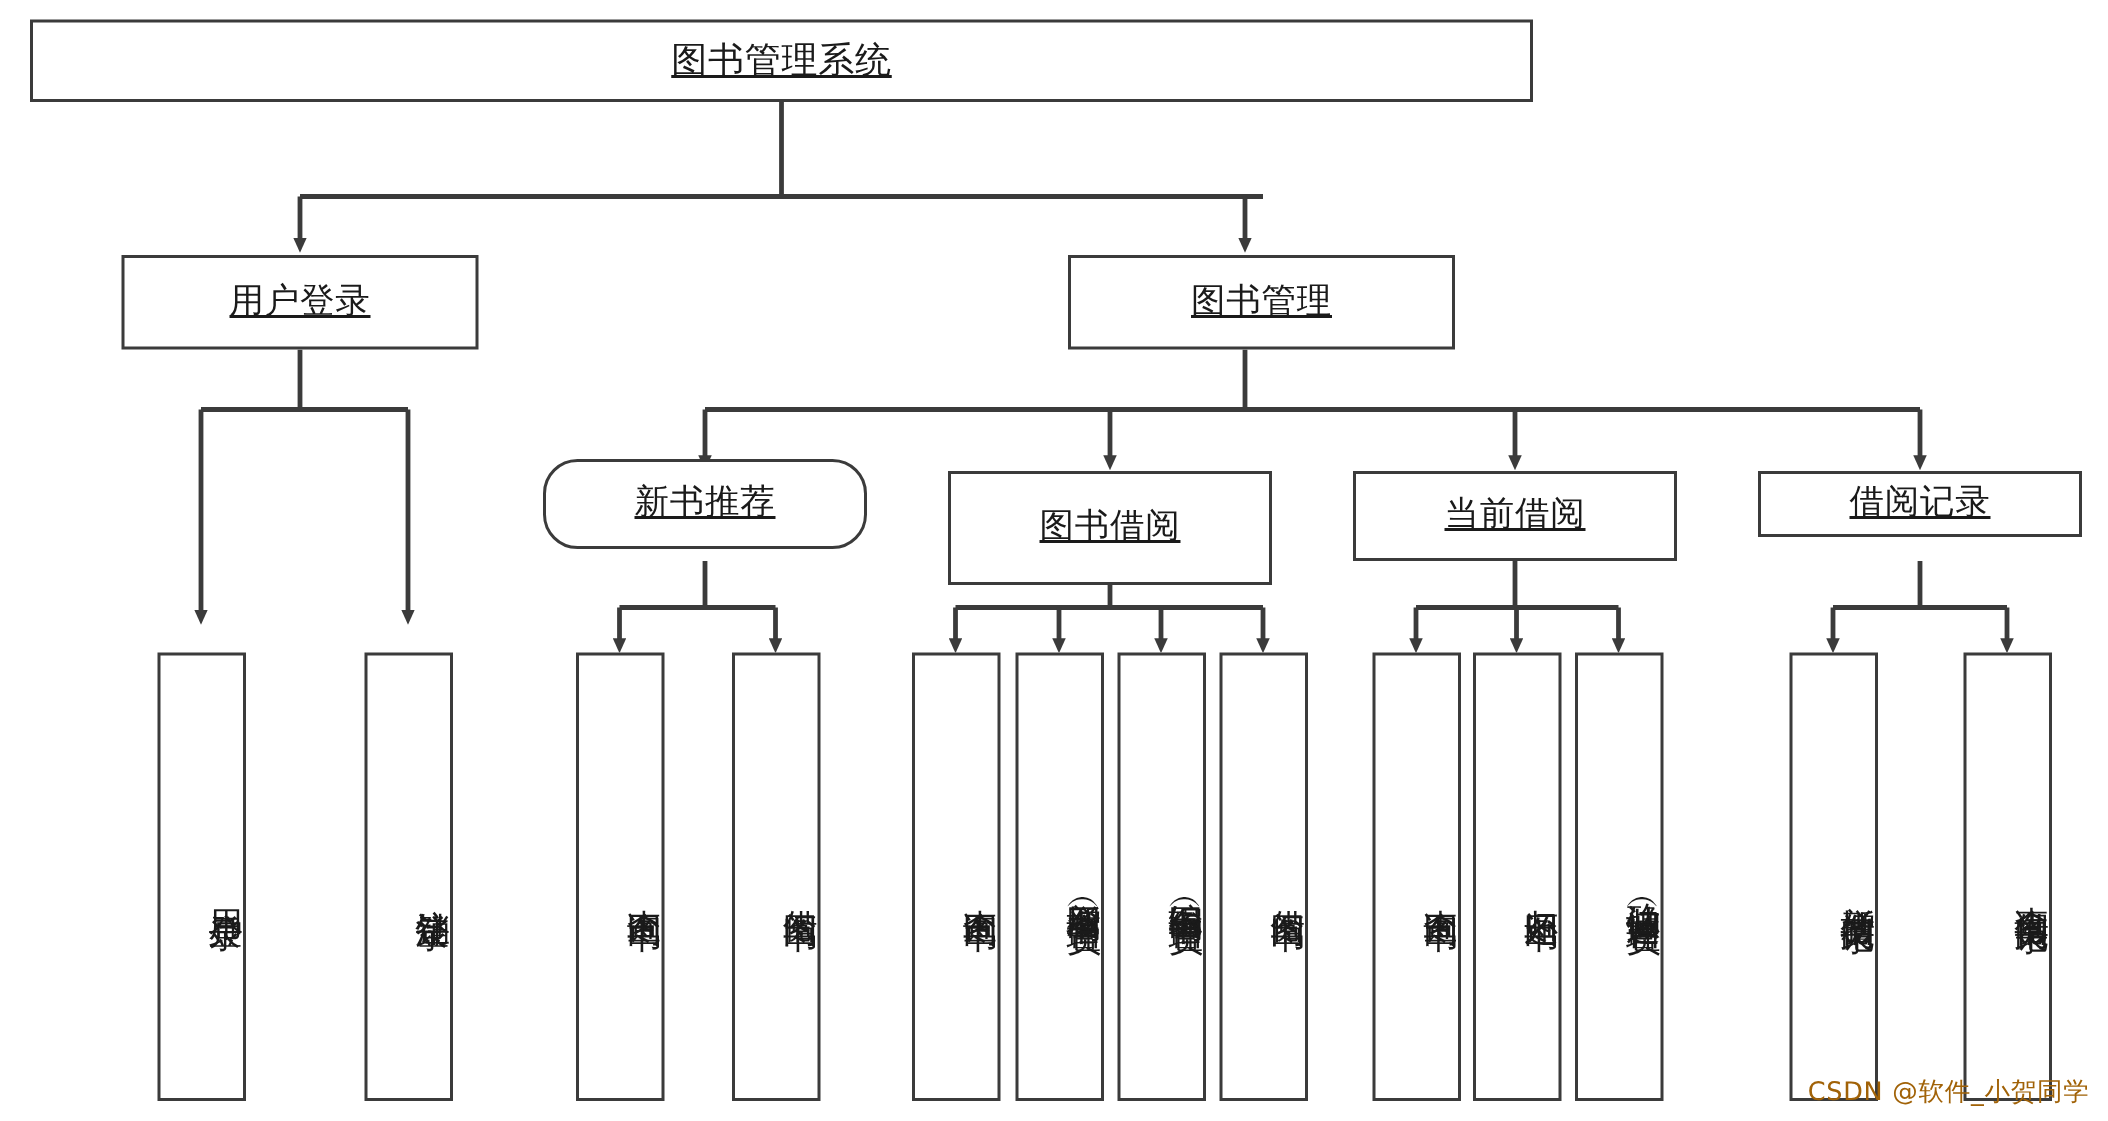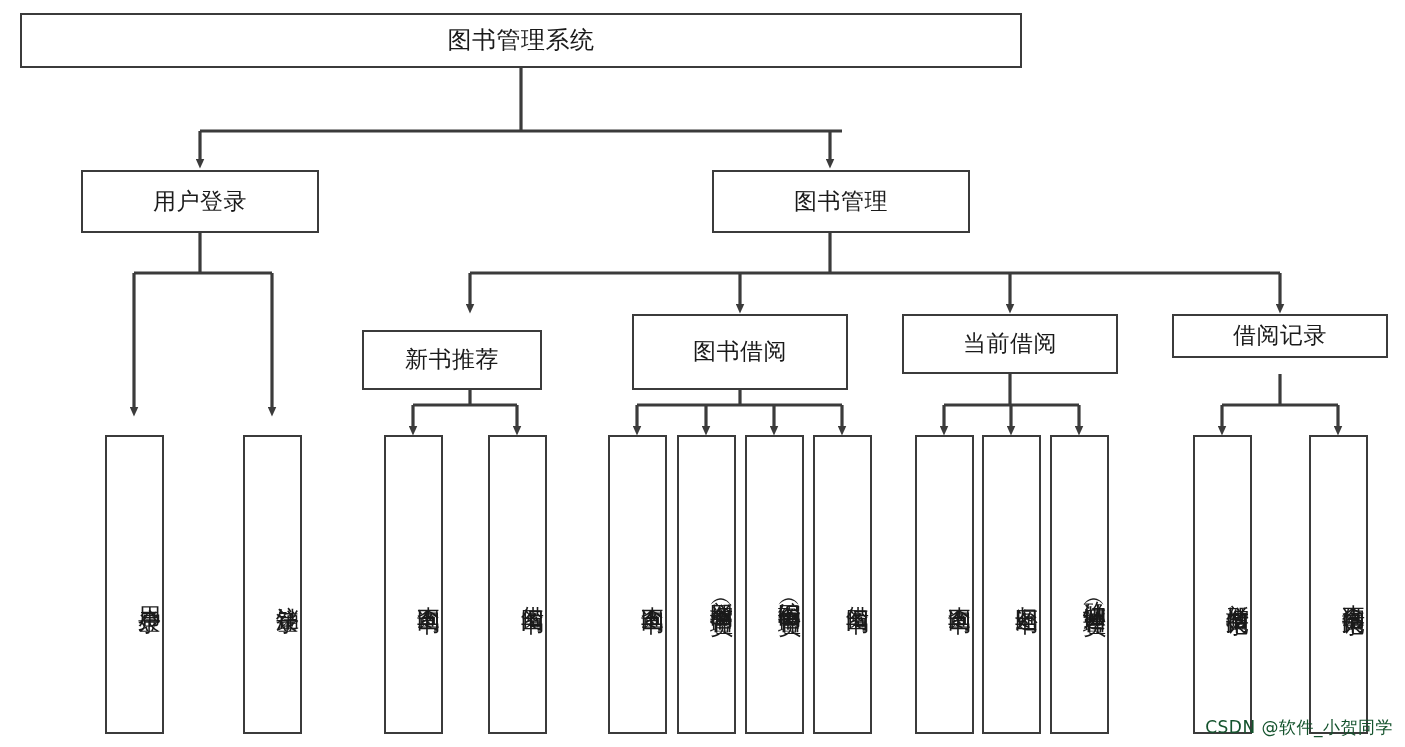--- a/index.html
+++ b/index.html
@@ -34,20 +34,21 @@
     display: flex;
     align-items: center;
     justify-content: center;
     color: #1a1a1a;
     line-height: 1.18;
     text-align: center;
   }
   .node-h {
     font-size: 23px;
     letter-spacing: 0.5px;
+    text-decoration: underline;
   }
   .node-root { font-size: 24px; }
   .node-v {
     font-size: 23px;
     writing-mode: vertical-rl;
     text-orientation: upright;
     align-items: flex-start;
     justify-content: center;
     padding-top: 14px;
     letter-spacing: 2px;
@@ -56,21 +57,21 @@
   .node-v .vlabel {
     writing-mode: vertical-rl;
     text-orientation: upright;
     white-space: nowrap;
   }
   .watermark {
     position: absolute;
     right: 12px;
     bottom: 8px;
     font-size: 17px;
-    color: #14532d;
+    color: #a16207;
     letter-spacing: 0.5px;
     white-space: nowrap;
   }
 </style>
 </head>
 <body>
 
 <div id="diagram-root">
 
   <svg id="edges-layer" viewBox="0 0 1405 747" width="1405" height="747" xmlns="http://www.w3.org/2000/svg">
@@ -127,21 +128,21 @@
     <span>图书管理系统</span>
   </div>
 
   <div class="node node-h" style="left:81px; top:170px; width:238px; height:63px;">
     <span>用户登录</span>
   </div>
   <div class="node node-h" style="left:712px; top:170px; width:258px; height:63px;">
     <span>图书管理</span>
   </div>
 
-  <div class="node node-h" style="left:362px; top:330px; width:180px; height:60px;">
+  <div class="node node-h" style="left:362px; top:306px; width:216px; height:60px;border-radius:23px;">
     <span>新书推荐</span>
   </div>
   <div class="node node-h" style="left:632px; top:314px; width:216px; height:76px;">
     <span>图书借阅</span>
   </div>
   <div class="node node-h" style="left:902px; top:314px; width:216px; height:60px;text-align:right;">
     <span>当前借阅</span>
   </div>
   <div class="node node-h" style="left:1172px; top:314px; width:216px; height:44px;">
     <span>借阅记录</span>

